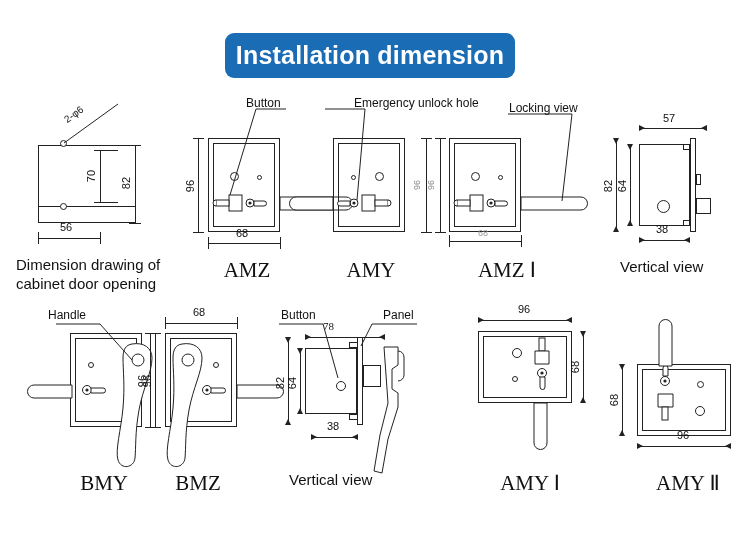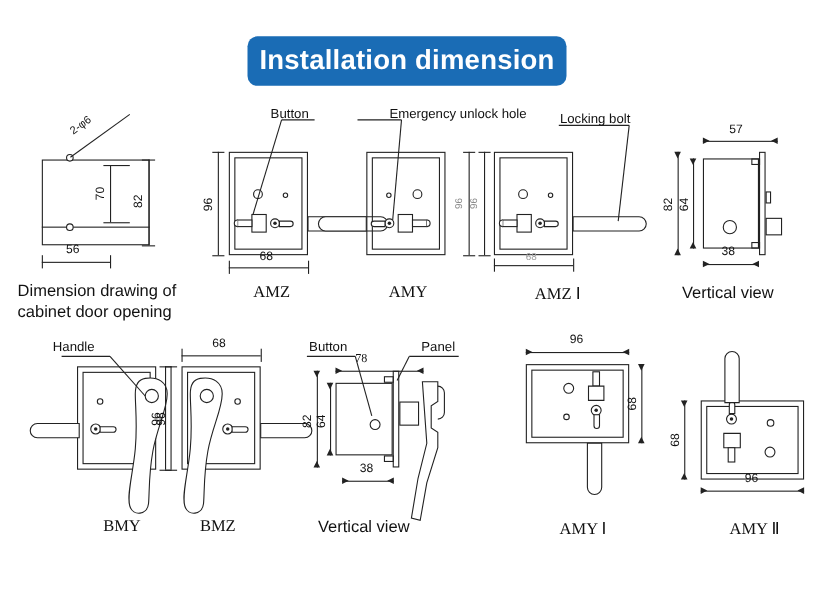--- a/index.html
+++ b/index.html
@@ -31,21 +31,21 @@
 
   
   .dim{position:absolute;font-size:11px;font-family:"Liberation Sans",sans-serif;color:#111;white-space:nowrap;}
   .dim-v{transform:rotate(-90deg);transform-origin:50% 50%;}
   .dimrot{position:absolute;font-size:10px;white-space:nowrap;color:#111;}
 
   
   .callout{position:absolute;font-size:12px;font-family:"Liberation Sans",sans-serif;color:#111;white-space:nowrap;}
 
   
-  .cap-serif{position:absolute;font-family:"Liberation Serif",serif;font-size:15px;color:#111;white-space:nowrap;text-align:center;}
+  .cap-serif{position:absolute;font-family:"Liberation Serif",serif;font-size:21px;color:#111;white-space:nowrap;text-align:center;}
   .cap-sans{position:absolute;font-family:"Liberation Sans",sans-serif;font-size:15px;color:#111;white-space:nowrap;}
   .cap-sans.two{line-height:19px;}
 
   
   .ar{position:absolute;width:0;height:0;}
   .ar-l{border-top:3px solid transparent;border-bottom:3px solid transparent;border-right:6px solid #222;}
   .ar-r{border-top:3px solid transparent;border-bottom:3px solid transparent;border-left:6px solid #222;}
   .ar-u{border-left:3px solid transparent;border-right:3px solid transparent;border-bottom:6px solid #222;}
   .ar-d{border-left:3px solid transparent;border-right:3px solid transparent;border-top:6px solid #222;}
 
@@ -174,21 +174,21 @@
       <circle cx="42" cy="13" r="1.6" fill="#222"></circle>
       <path class="stf" d="M46 11 h10 a2.5 2.5 0 0 1 0 5 h-10 z"></path>
     </svg>
     <svg style="left:521px;top:194px;width:80px;height:22px;">
       <path class="stf" d="M0 3 h60 a6 6 0 0 1 0 13 h-60 z"></path>
     </svg>
     <svg style="left:500px;top:105px;width:130px;height:100px;">
       <line class="st" x1="8" y1="9" x2="72" y2="9"></line>
       <line class="st" x1="72" y1="9" x2="62" y2="96"></line>
     </svg>
-    <div class="callout" style="left:509px;top:101px;">Locking bolt</div>
+    <div class="callout" style="left:509px;top:101px;">Locking view</div>
     <div class="ln vl" style="left:440px;top:138px;height:94px;"></div>
     <div class="ln hl" style="left:435px;top:138px;width:11px;"></div>
     <div class="ln hl" style="left:435px;top:232px;width:11px;"></div>
     <div class="dim dim-v" style="left:426px;top:180px;color:#8a8a8a;font-size:9px;">96</div>
     <div class="ln hl" style="left:449px;top:241px;width:72px;"></div>
     <div class="ln vl" style="left:449px;top:235px;height:12px;"></div>
     <div class="ln vl" style="left:521px;top:235px;height:12px;"></div>
     <div class="dim" style="left:478px;top:228px;color:#9a9a9a;font-size:9px;">68</div>
     <div class="cap-serif" style="left:477px;top:258px;width:60px;">AMZ Ⅰ</div>
   </div>

